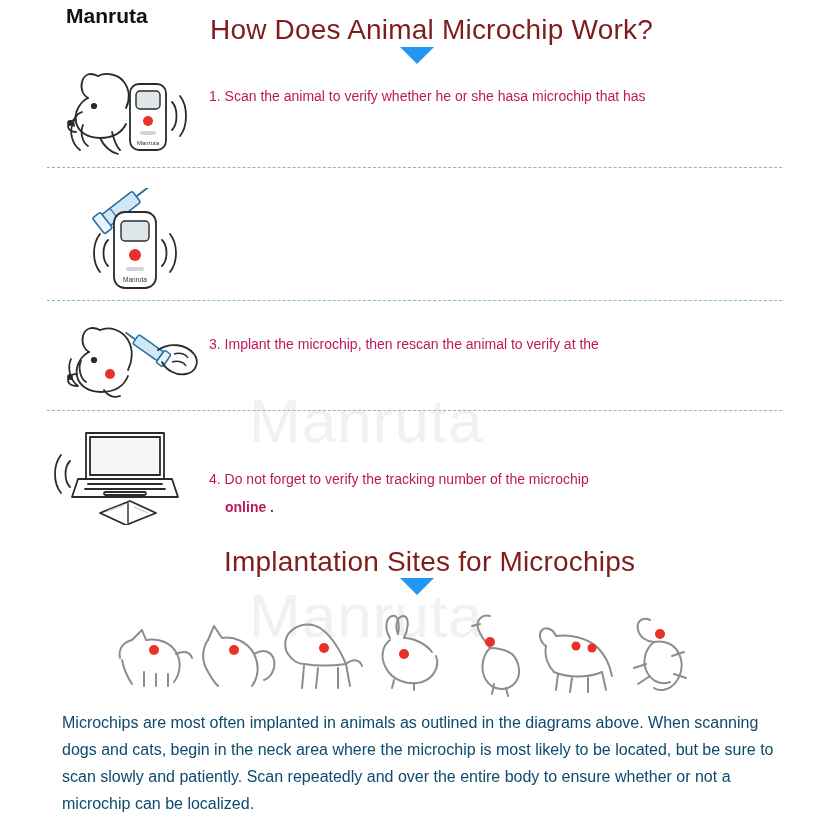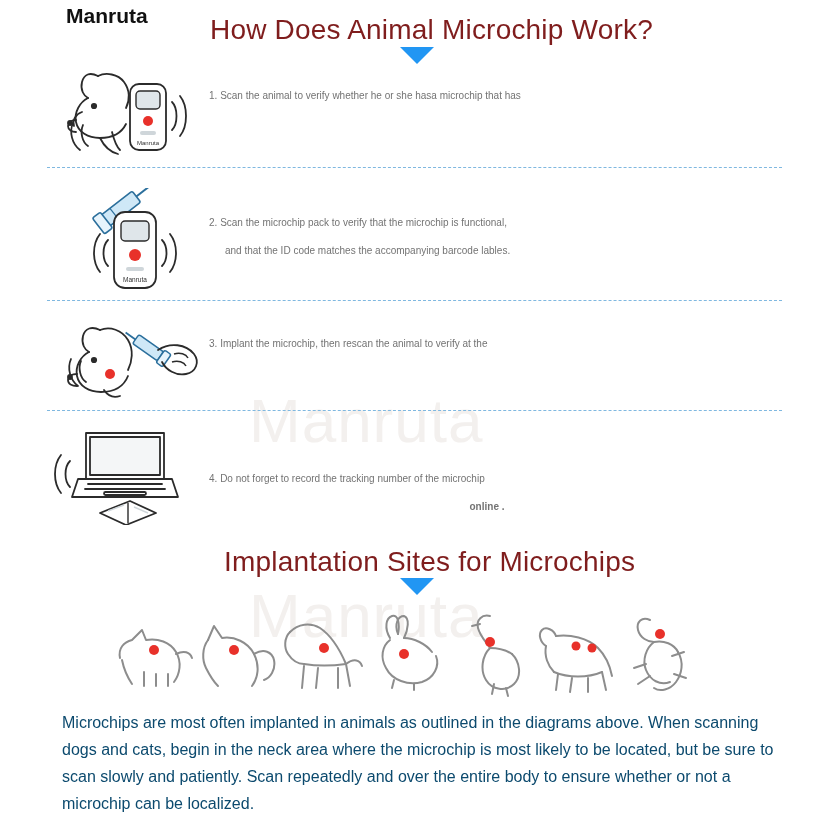--- a/index.html
+++ b/index.html
@@ -71,28 +71,28 @@
     left: 47px;
     width: 735px;
     border-top: 1px dashed #7fb8e0;
     z-index: 1;
   }
   .sep-1 { top: 167px; }
   .sep-2 { top: 300px; }
   .sep-3 { top: 410px; }
   .step-text {
     position: absolute;
-    font-size: 10px;
+    font-size: 14px;
     line-height: 28px;
-    color: #737373;
+    color: #be185d;
     z-index: 3;
   }
   .step-text .num { white-space: nowrap; }
   .step-text .l2 { display: block; padding-left: 16px; }
-  .step-text .bold { font-weight: bold; text-align: center; }
+  .step-text .bold { font-weight: bold; }
 
   .s1 { left: 209px; top: 82px; width: 580px; }
   .s2 { left: 209px; top: 209px; width: 560px; }
   .s3 { left: 209px; top: 330px; width: 550px; }
   .s4 { left: 209px; top: 465px; width: 540px; }
 
   
   .art {
     position: absolute;
     z-index: 2;
@@ -191,23 +191,20 @@
 
     <g fill="none" stroke="#2b2b2b" stroke-width="1.8" stroke-linecap="round">
       <path d="M24 52 C18 58 18 72 24 78"></path>
       <path d="M16 46 C8 56 8 74 16 84"></path>
       <path d="M78 52 C84 58 84 72 78 78"></path>
       <path d="M86 46 C94 56 94 74 86 84"></path>
     </g>
   </svg>
 </div>
 <div class="step-text s2">
-  <span class="num"><span>2.</span>
-  <span>Scan the microchip pack to verify that the microchip is functional,</span></span>
-  <span class="l2">and that the ID code matches the accompanying barcode lables.</span>
 </div>
 
 <div class="art art-3">
   <svg width="140" height="78" viewBox="0 0 140 78">
     <g fill="none" stroke="#2b2b2b" stroke-width="1.8" stroke-linecap="round" stroke-linejoin="round">
       <path d="M40 10 C32 6 25 8 23 16 C21 24 25 30 29 32"></path>
       <path d="M29 32 C21 36 15 46 17 56 C19 66 29 72 41 72 C55 72 64 66 68 56"></path>
       <path d="M40 10 C50 6 62 10 68 20 C74 30 72 42 68 50"></path>
       <path d="M17 54 C12 54 8 56 8 60 C8 64 12 66 17 66"></path>
       <circle cx="10" cy="57" r="2" fill="#2b2b2b"></circle>
@@ -260,21 +257,21 @@
     </g>
 
     <g fill="none" stroke="#2b2b2b" stroke-width="1.8" stroke-linecap="round">
       <path d="M18 36 C12 42 12 56 18 62"></path>
       <path d="M9 30 C1 40 1 58 9 68"></path>
     </g>
   </svg>
 </div>
 <div class="step-text s4">
   <span class="num"><span>4.</span>
-  <span>Do not forget to record the tracking number of the microchip</span></span>
+  <span>Do not forget to verify the tracking number of the microchip</span></span>
   <span class="l2 bold">online .</span>
 </div>
 
 <div class="heading heading-2">Implantation Sites for Microchips</div>
 <div class="tri-down tri-2"></div>
 
 <div class="art art-sites">
   <svg width="600" height="92" viewBox="0 0 600 92">
     <g fill="none" stroke="#8d8d8d" stroke-width="2" stroke-linecap="round" stroke-linejoin="round">
 

